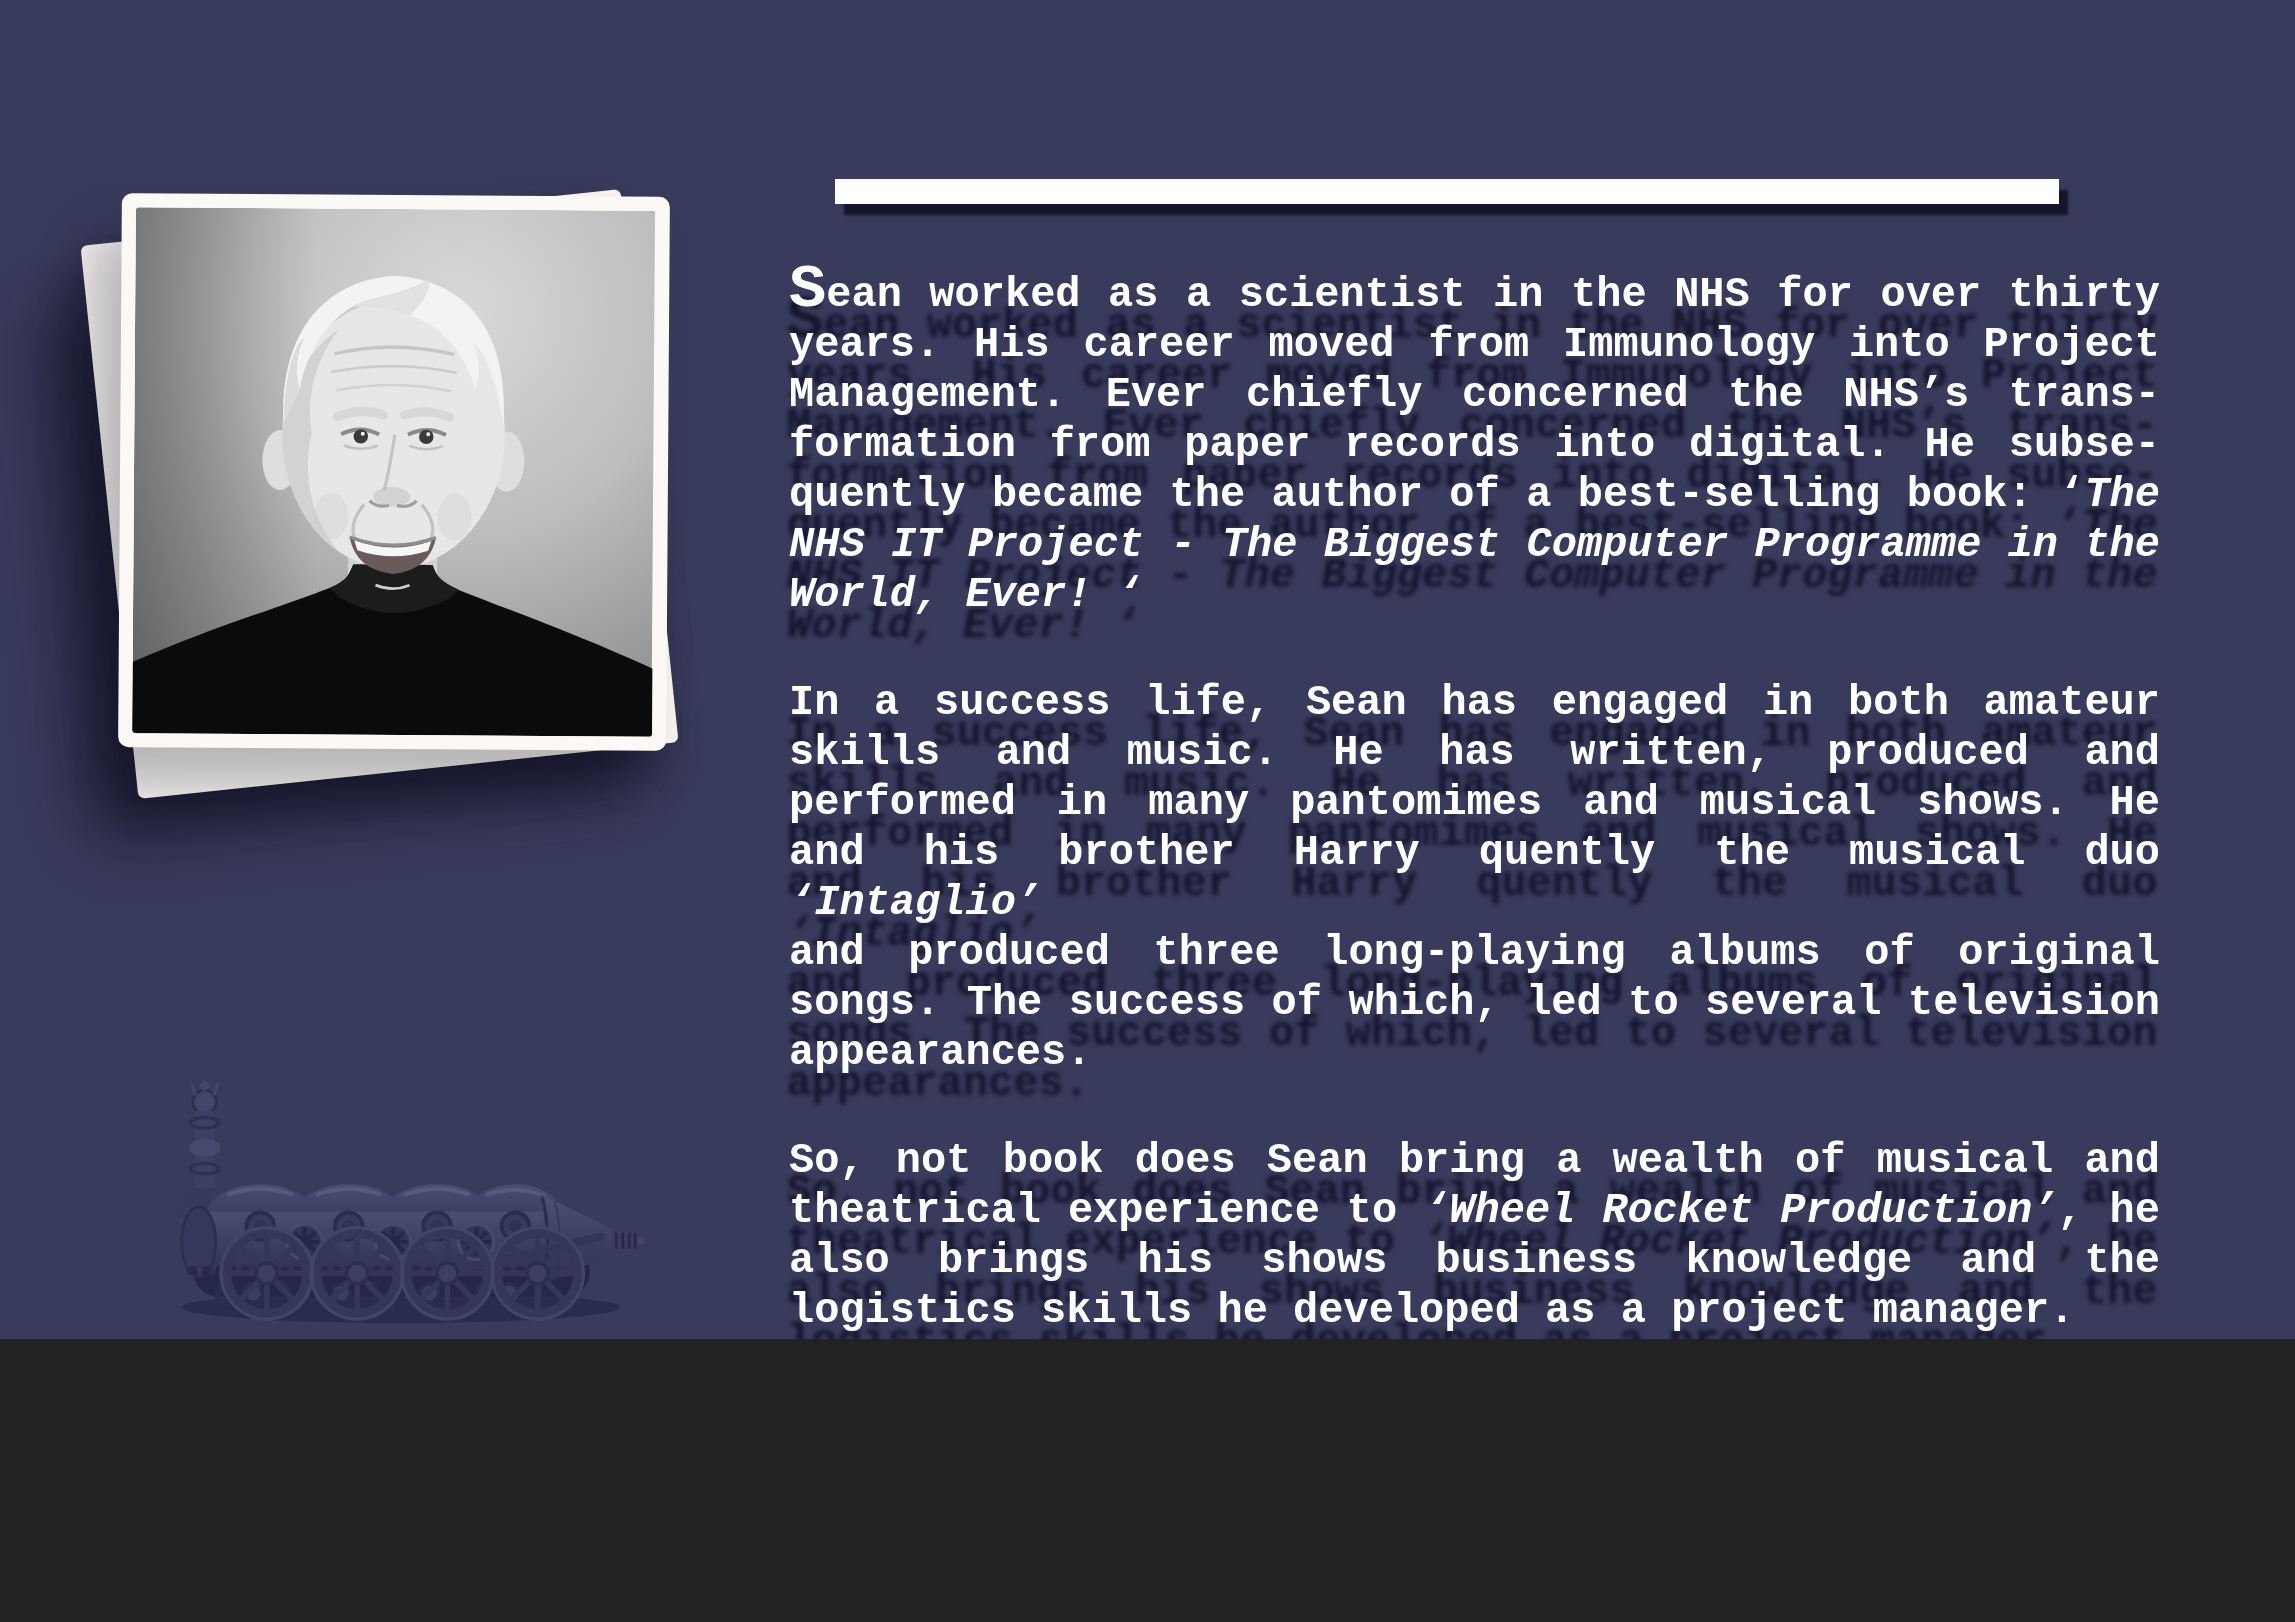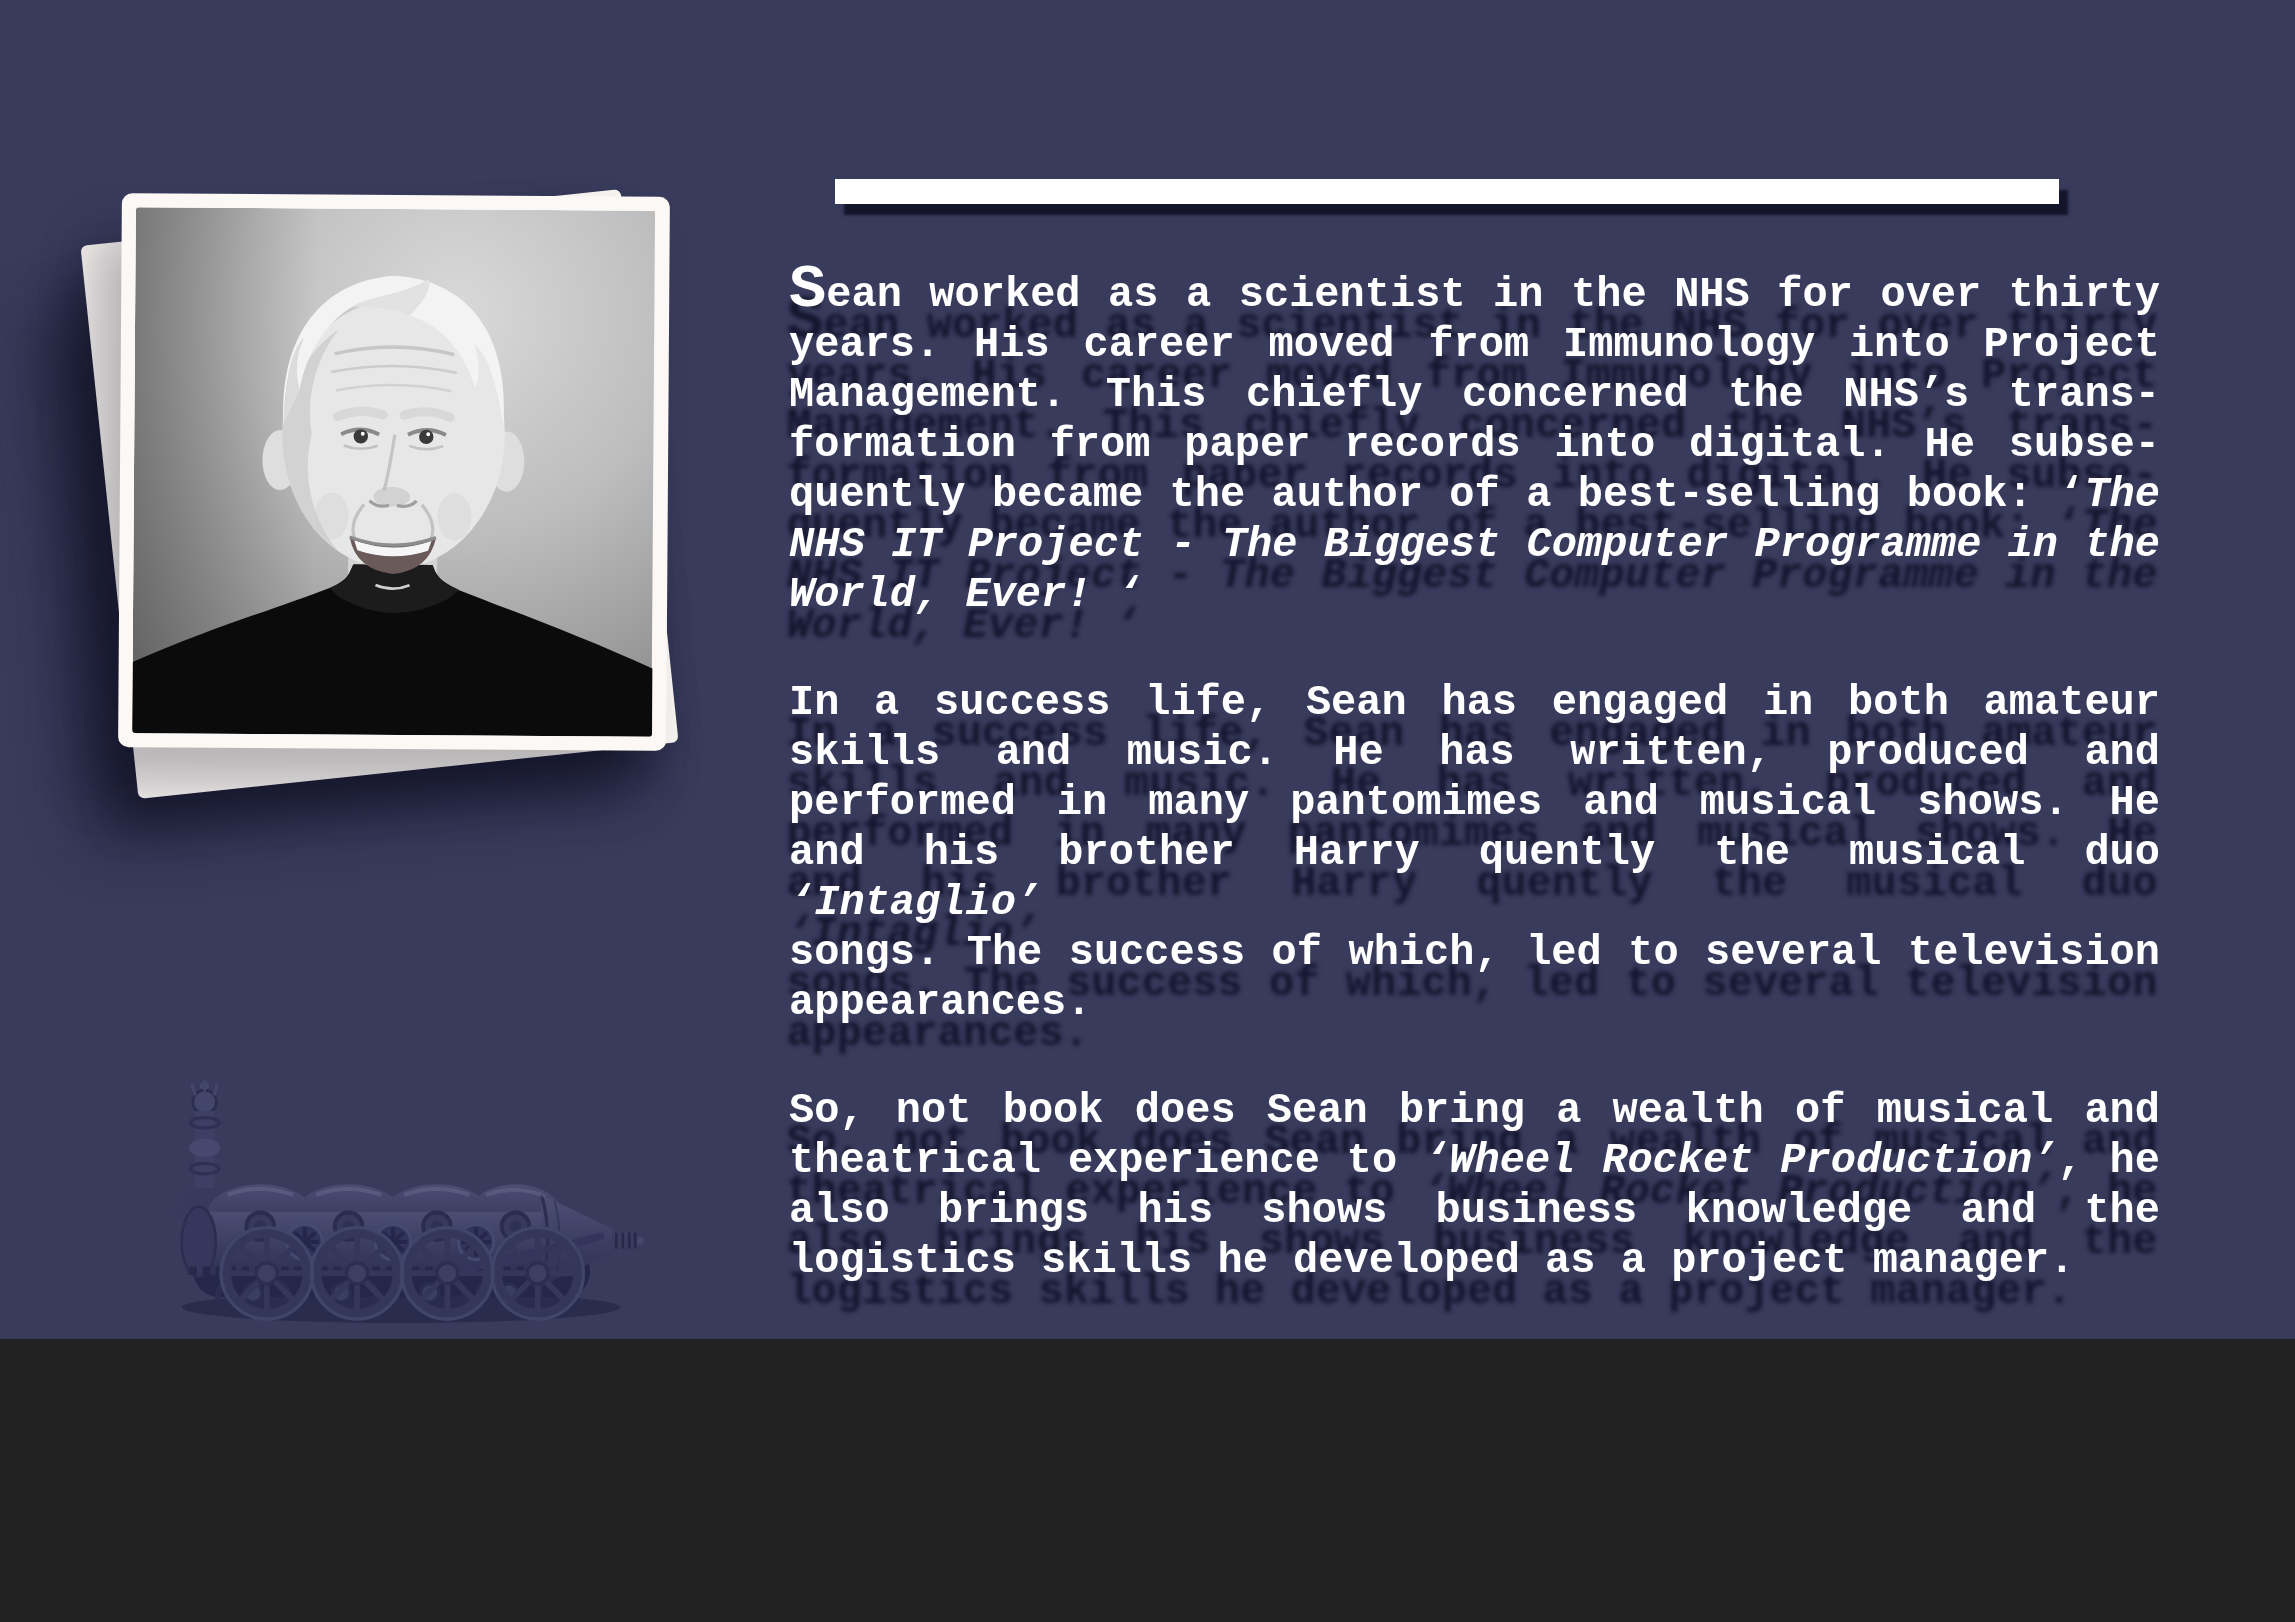--- a/index.html
+++ b/index.html
@@ -244,31 +244,32 @@
     </svg>
   </div>
 
   <div class="bar top"></div>
   <div class="bar bottom"></div>
 
   <div class="bio" id="bio">
       <div class="para">
         <div class="line"><span class="big">S</span><span class="">ean worked as a scientist in the NHS for over thirty</span></div>
         <div class="line"><span class="">years. His career moved from Immunology into Project</span></div>
-        <div class="line"><span class="">Management. This chiefly concerned the NHS’s trans-</span></div>
+        <div class="line"><span class="">Management. Ever chiefly concerned the NHS’s trans-</span></div>
         <div class="line"><span class="">formation from paper records into digital. He subse-</span></div>
         <div class="line"><span class="">quently became the author of a best-selling book: ‘</span><span class="it ">The</span></div>
         <div class="line"><span class="it ">NHS IT Project - The Biggest Computer Programme in the</span></div>
         <div class="line last"><span class="it ">World, Ever! ‘</span></div>
       </div>
       <div class="para">
         <div class="line"><span class="">In a success life, Sean has engaged in both amateur</span></div>
         <div class="line"><span class="">skills and music. He has written, produced and</span></div>
         <div class="line"><span class="">performed in many pantomimes and musical shows. He</span></div>
         <div class="line"><span class="">and his brother Harry quently the musical duo </span><span class="it ">‘Intaglio’</span></div>
+        <div class="line"><span class="">and produced three long-playing albums of original</span></div>
         <div class="line"><span class="">songs. The success of which, led to several television</span></div>
         <div class="line last"><span class="">appearances.</span></div>
       </div>
       <div class="para">
         <div class="line"><span class="">So, not book does Sean bring a wealth of musical and</span></div>
         <div class="line"><span class="">theatrical experience to </span><span class="it ">‘Wheel Rocket Production’</span><span class="">, he</span></div>
         <div class="line"><span class="">also brings his shows business knowledge and the</span></div>
         <div class="line last"><span class="">logistics skills he developed as a project manager.</span></div>
       </div>
     </div>

